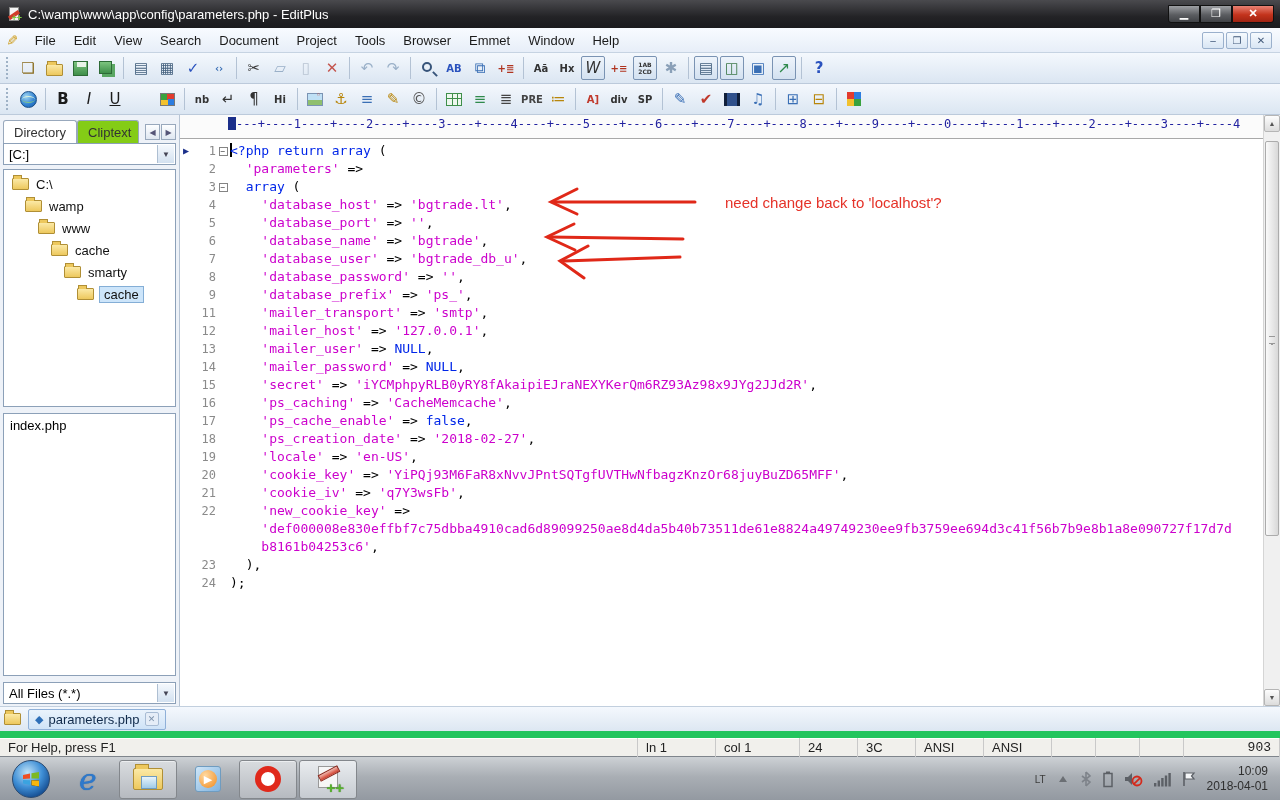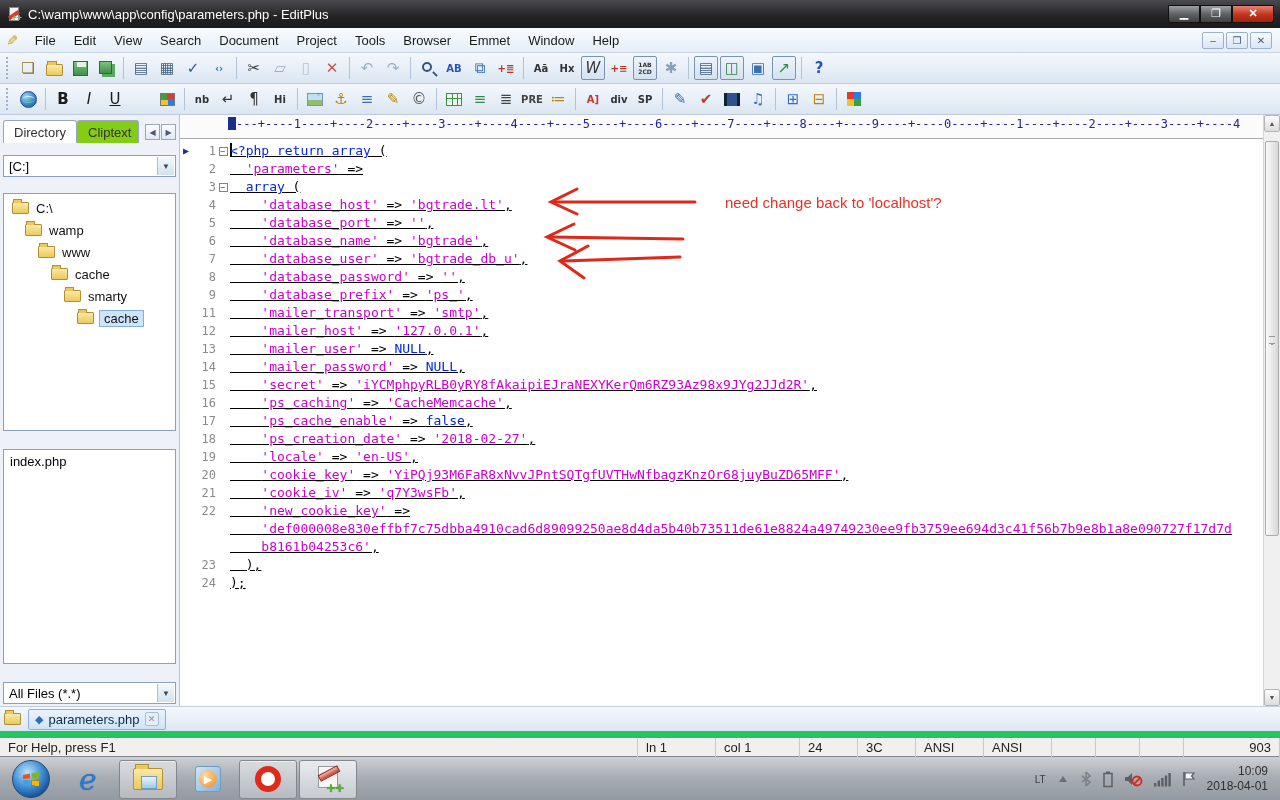--- a/index.html
+++ b/index.html
@@ -77,21 +77,21 @@
       linear-gradient(#3f8f4a,#3f8f4a) 10px 0/1px 100% no-repeat, #eef7ee; }
   .g-movie { width:16px; height:13px; background:#30518c; border-left:3px solid #101f3a;
     border-right:3px solid #101f3a; }
   .g-squares { width:14px; height:14px;
     background:conic-gradient(#2d7de0 0 25%, #39a23e 0 50%, #f2c12e 0 75%, #e23b2e 0); }
   .g-lnum { font-size:6px; font-weight:bold; color:#333; line-height:7px; text-align:left; }
 
   
   .main { display:flex; height:591px; }
   .sidepanel { width:180px; background:#eef2f8; border-right:1px solid #b7c4d4;
-    display:flex; flex-direction:column; padding:2px 3px;gap:12px; }
+    display:flex; flex-direction:column; padding:2px 3px; }
   .ptabs { display:flex; align-items:flex-end; height:26px; }
   .ptab { font-size:13px; padding:4px 10px 3px; border:1px solid #98a8bc; border-bottom:none;
     border-radius:3px 3px 0 0; background:#84cc16; color:#333; white-space:nowrap; overflow:hidden; }
   .ptab.active { background:#fff; position:relative; z-index:2; }
   .ptab.inactive { max-width:62px; }
   .ptab-arrows { margin-left:auto; display:flex; gap:1px; padding-bottom:3px; }
   .ptab-arrow { width:15px; height:16px; border:1px solid #98a8bc; background:linear-gradient(#fdfeff,#dfe7f1);
     font-size:8px; color:#557; display:flex; align-items:center; justify-content:center; }
   .combo { height:22px; border:1px solid #8ca0b8; background:#fff; display:flex;
     align-items:center; font-size:13px; padding-left:5px; margin-bottom:4px; position:relative; }
@@ -119,21 +119,21 @@
   .ruler .rmark { display:inline-block; width:8px; height:13px; background:#1b2f8a;
     vertical-align:-2px; margin-right:0px; }
   .codewrap { position:relative; font-family:"DejaVu Sans Mono", monospace; font-size:13px;
     line-height:18px; padding-top:3px; }
   .cl { display:flex; height:18px; white-space:pre; }
   .cl .mk { width:12px; flex:none; color:#1b2f8a; font-size:10px; line-height:18px; text-align:center; }
   .cl .ln { width:24px; flex:none; text-align:right; color:#8a8a8a; font-size:12px; }
   .cl .fd { width:14px; flex:none; display:flex; align-items:center; justify-content:center; }
   .cl .fd i { width:9px; height:9px; border:1px solid #848484; font-style:normal; font-size:8px;
     line-height:7px; text-align:center; color:#444; background:#fff; }
-  .cl .cd { flex:1; overflow:hidden;text-decoration:underline; }
+  .cl .cd { flex:1; overflow:hidden; }
   .seg-k { color:#0026e8; } .seg-s { color:#cc00cc; } .seg-p { color:#000; }
   .caret { display:inline-block; width:2px; height:14px; background:#000; vertical-align:-2px; margin-right:-2px; }
   .anno { position:absolute; inset:0; pointer-events:none; }
 
   
   .vscroll { position:absolute; top:0; right:0; bottom:0; width:17px; background:#f0f0f0;
     border-left:1px solid #d5d5d5; }
   .sbtn { position:absolute; left:0; right:0; height:17px; background:linear-gradient(#fdfdfd,#dcdcdc);
     border:1px solid #b5b5b5; border-radius:2px; color:#555; font-size:7px;
     display:flex; align-items:center; justify-content:center; }
@@ -154,21 +154,21 @@
   .diamond { color:#2e6fb8; font-size:11px; }
   .dclose { width:14px; height:14px; border:1px solid #a8bcd4; background:#e5edf7;
     color:#7d93ac; font-size:9px; line-height:12px; text-align:center; border-radius:2px; }
 
   
   .statusbar { height:25px; background:#f1f0ec; border-top:7px solid #22c55e;
     box-shadow:inset 0 1px 0 #fff; display:flex; align-items:center; font-size:13px; color:#222; }
   .scell { border-right:1px solid #c9c9c9; height:19px; display:flex; align-items:center;
     padding:0 8px; flex:none; }
   .scell.msg { flex:1; border-right:1px solid #c9c9c9; }
-  .scell.right { justify-content:flex-end; }
+  .scell.right { justify-content:flex-end;font-family:Liberation Mono, monospace; }
 
   
   .taskbar { height:45px; background:linear-gradient(#cdd1d5,#a9aeb4 45%,#9298a0);
     border-top:1px solid #7f858c; display:flex; align-items:center; padding:0 4px; }
   .orb { width:38px; height:38px; border-radius:50%; margin:0 8px;
     background:radial-gradient(circle at 40% 32%, #bfe2f7, #3f8fd6 45%, #134a8e 80%, #0a2f60);
     border:1px solid #2a4a70; display:flex; align-items:center; justify-content:center; }
   .tbbtn { width:58px; height:39px; display:flex; align-items:center; justify-content:center;
     border-radius:3px; margin:0 1px; }
   .tbbtn.framed { border:1px solid #83878c; background:linear-gradient(#d9dcdf,#b6bac0);

